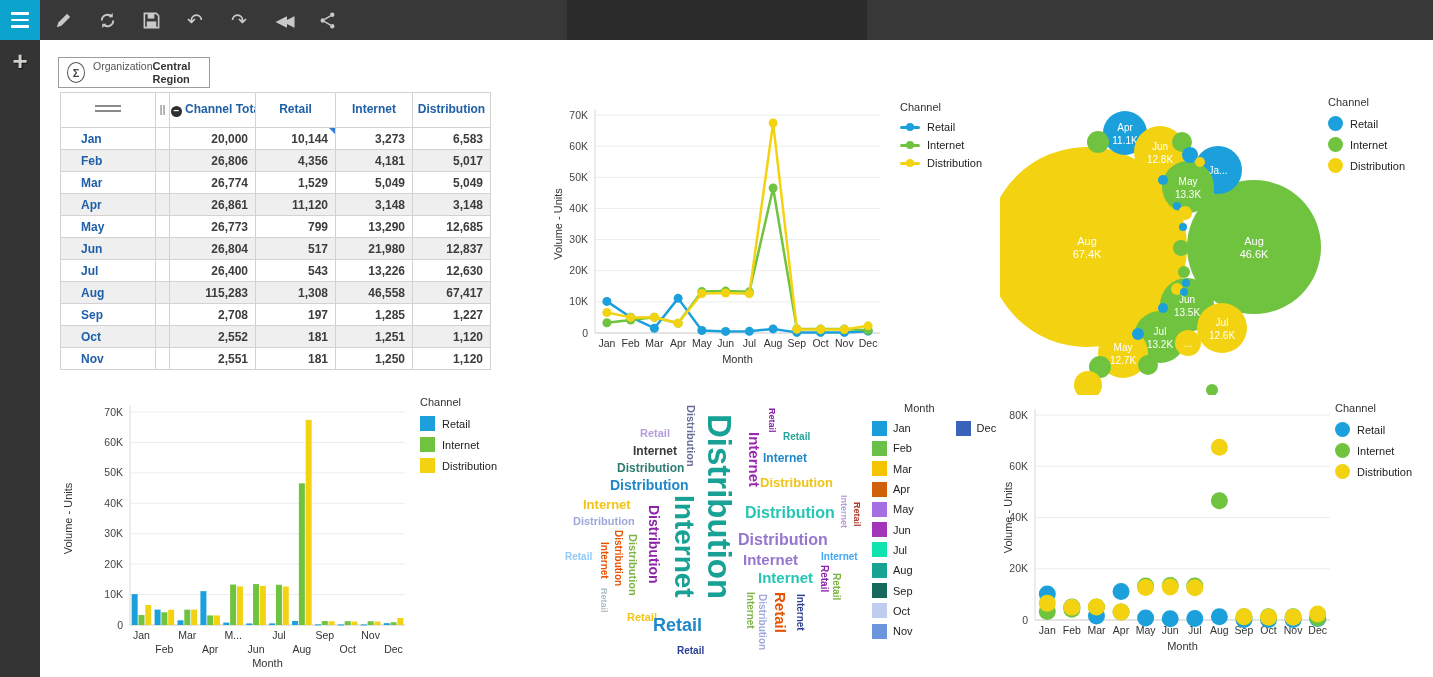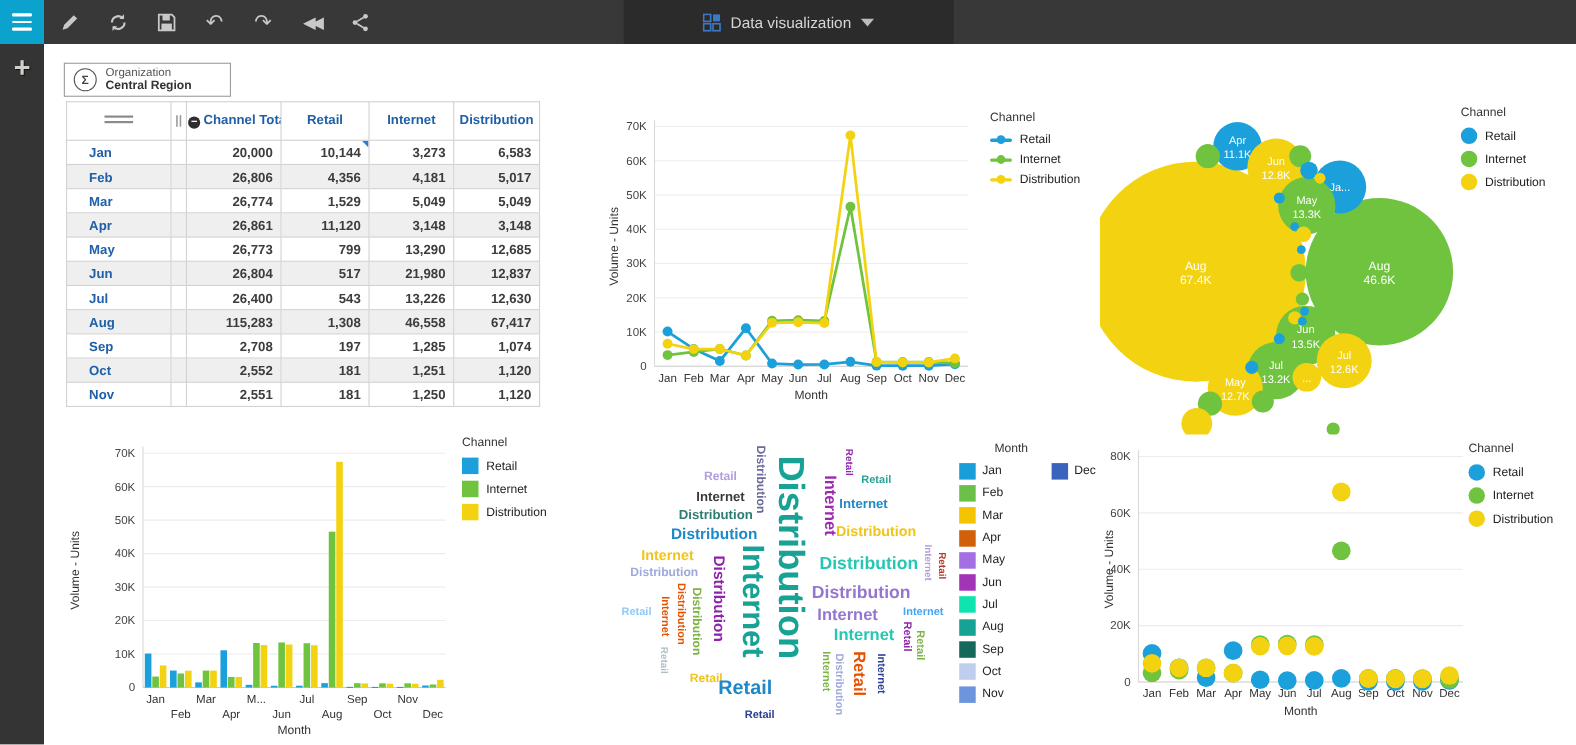--- a/index.html
+++ b/index.html
@@ -23,21 +23,21 @@
   .user-name{color:#d6d6d6;font-size:14px;}
   .help-circle{width:21px;height:21px;border:1.5px solid #c9c9c9;border-radius:50%;color:#c9c9c9;font-size:12px;display:flex;align-items:center;justify-content:center;cursor:pointer;}
 
   
   .sidebar{position:absolute;left:0;top:40px;width:40px;height:637px;background:#343434;}
   .add-btn{position:absolute;left:8px;top:10px;width:24px;height:24px;color:#cfcfcb;font-size:26px;font-weight:bold;line-height:22px;text-align:center;text-shadow:1px 1px 1px #111;cursor:pointer;}
 
   
   .org-box{position:absolute;left:58px;top:57px;width:152px;height:31px;border:1px solid #9c9c9c;display:flex;align-items:center;gap:8px;padding-left:8px;box-sizing:border-box;background:#fff;cursor:pointer;}
   .sigma-circle{width:19px;height:19px;border:1.4px solid #555;border-radius:50%;display:flex;align-items:center;justify-content:center;font-size:11px;color:#444;font-weight:bold;}
-  .org-texts{display:flex;flex-direction:column;line-height:1.15;}
+  .org-texts{display:flex;flex-direction:row;line-height:1.15;}
   .org-label{font-size:10.5px;color:#555;}
   .org-value{font-size:11px;color:#333;font-weight:bold;}
 
   
   .grid-table{position:absolute;left:60px;top:92px;width:430px;border-collapse:collapse;table-layout:fixed;background:#fff;}
   .grid-table th,.grid-table td{border:1px solid #d2d2d2;font-size:12px;box-sizing:border-box;overflow:hidden;white-space:nowrap;}
   .grid-table thead th{height:35px;color:#1f5fa8;font-weight:bold;text-align:center;line-height:1.15;vertical-align:middle;}
   .grid-table tbody td{height:22px;}
   .grid-table tbody tr:nth-child(even){background:#efefef;}
   .cell-month{color:#1f5fa8;font-weight:bold;padding-left:20px;}
@@ -113,32 +113,20 @@
       <span class="tool rewind">◀◀</span>
       <span class="tool">
         <svg viewBox="0 0 20 20">
             <circle cx="15" cy="4" r="2.3" fill="#c9c9c9"></circle>
             <circle cx="5" cy="10" r="2.3" fill="#c9c9c9"></circle>
             <circle cx="15" cy="16" r="2.3" fill="#c9c9c9"></circle>
             <path d="M6.9 8.9l6.3-3.8M6.9 11.1l6.3 3.8" stroke="#c9c9c9" stroke-width="1.6"></path>
           </svg>
       </span>
     </div>
-    <div class="title-wrap">
-      <span style="display:flex;">
-        <svg width="17" height="17" viewBox="0 0 16 16">
-            <rect x="1" y="1" width="6" height="6" fill="none" stroke="#3B78C8" stroke-width="1.4"></rect>
-            <rect x="9" y="1" width="6" height="6" fill="#3B78C8"></rect>
-            <rect x="1" y="9" width="6" height="6" fill="none" stroke="#3B78C8" stroke-width="1.4"></rect>
-            <rect x="9" y="9" width="6" height="6" fill="none" stroke="#3B78C8" stroke-width="1.4"></rect>
-          </svg>
-      </span>
-      <span class="title-text">Data visualization</span>
-      <span class="caret"></span>
-    </div>
   </div>
 
   <div class="sidebar">
     <div class="add-btn">+</div>
   </div>
 
   <div class="org-box">
     <span class="sigma-circle">Σ</span>
     <span class="org-texts">
       <span class="org-label">Organization</span>
@@ -229,21 +217,21 @@
           <td class="cell-num">1,308</td>
           <td class="cell-num">46,558</td>
           <td class="cell-num">67,417</td>
         </tr>
         <tr>
           <td class="cell-month">Sep</td>
           <td></td>
           <td class="cell-num">2,708</td>
           <td class="cell-num">197</td>
           <td class="cell-num">1,285</td>
-          <td class="cell-num">1,074</td>
+          <td class="cell-num">1,227</td>
         </tr>
         <tr>
           <td class="cell-month">Oct</td>
           <td></td>
           <td class="cell-num">2,552</td>
           <td class="cell-num">181</td>
           <td class="cell-num">1,251</td>
           <td class="cell-num">1,120</td>
         </tr>
         <tr>

